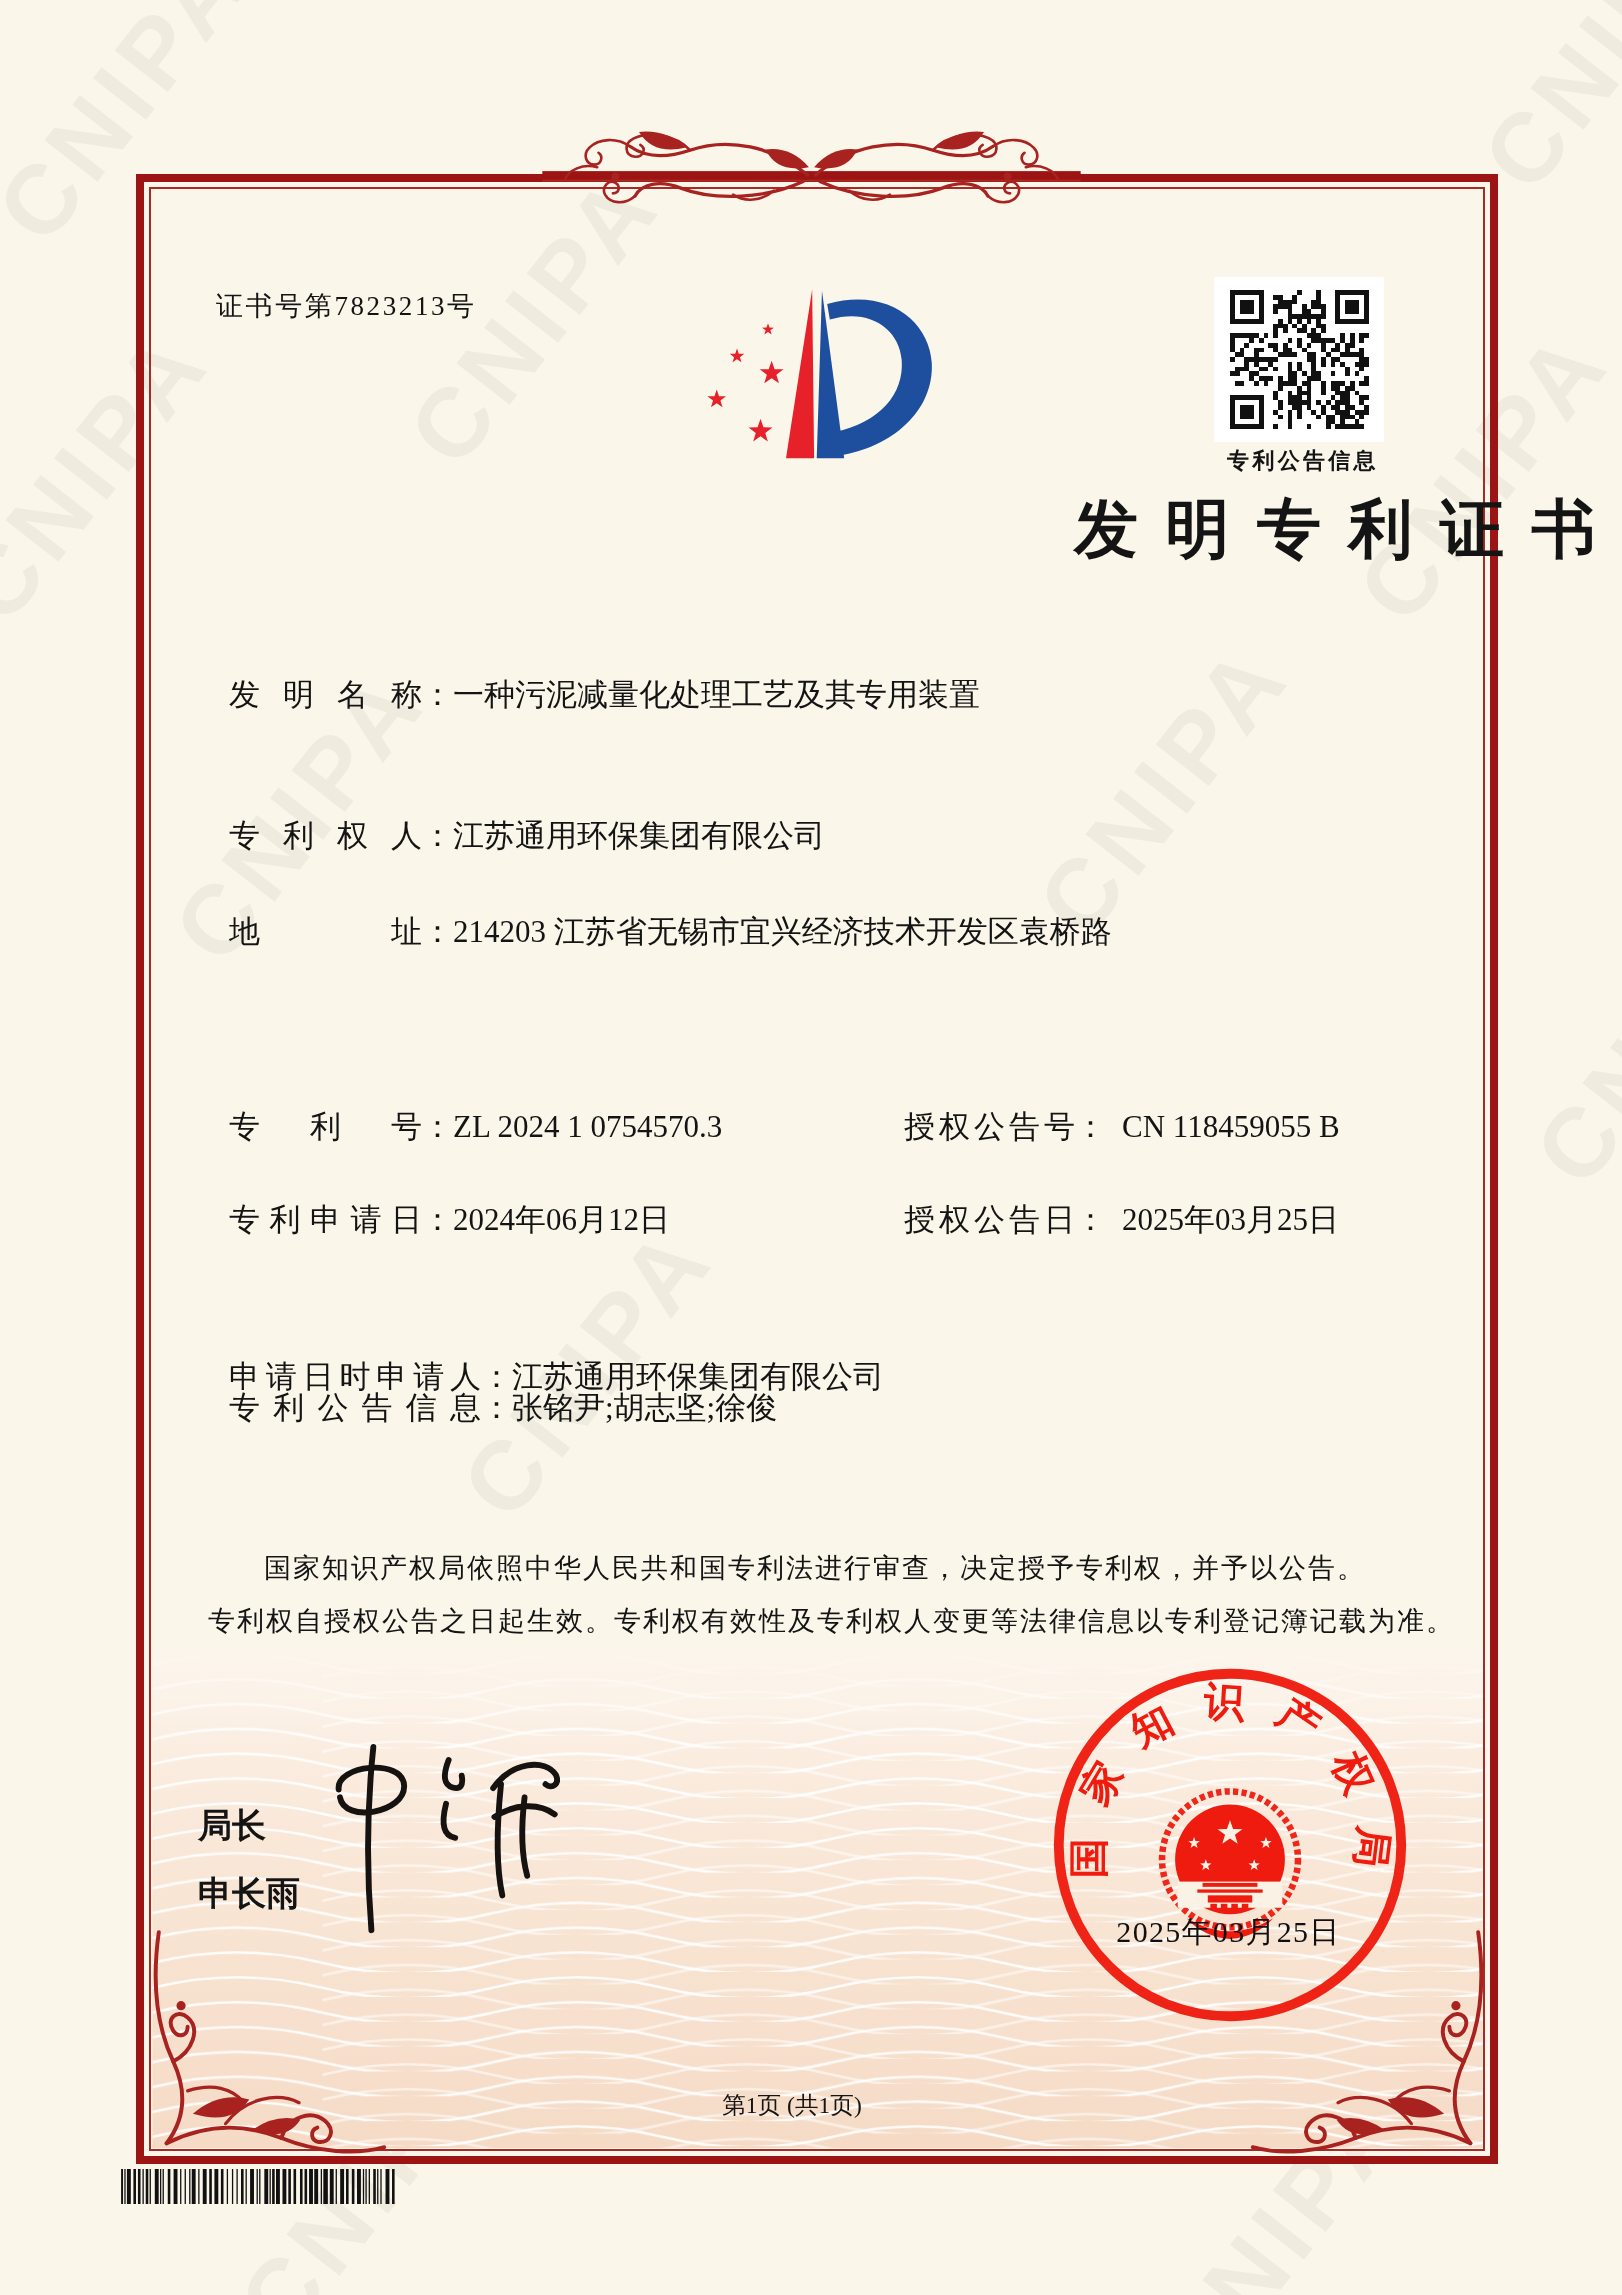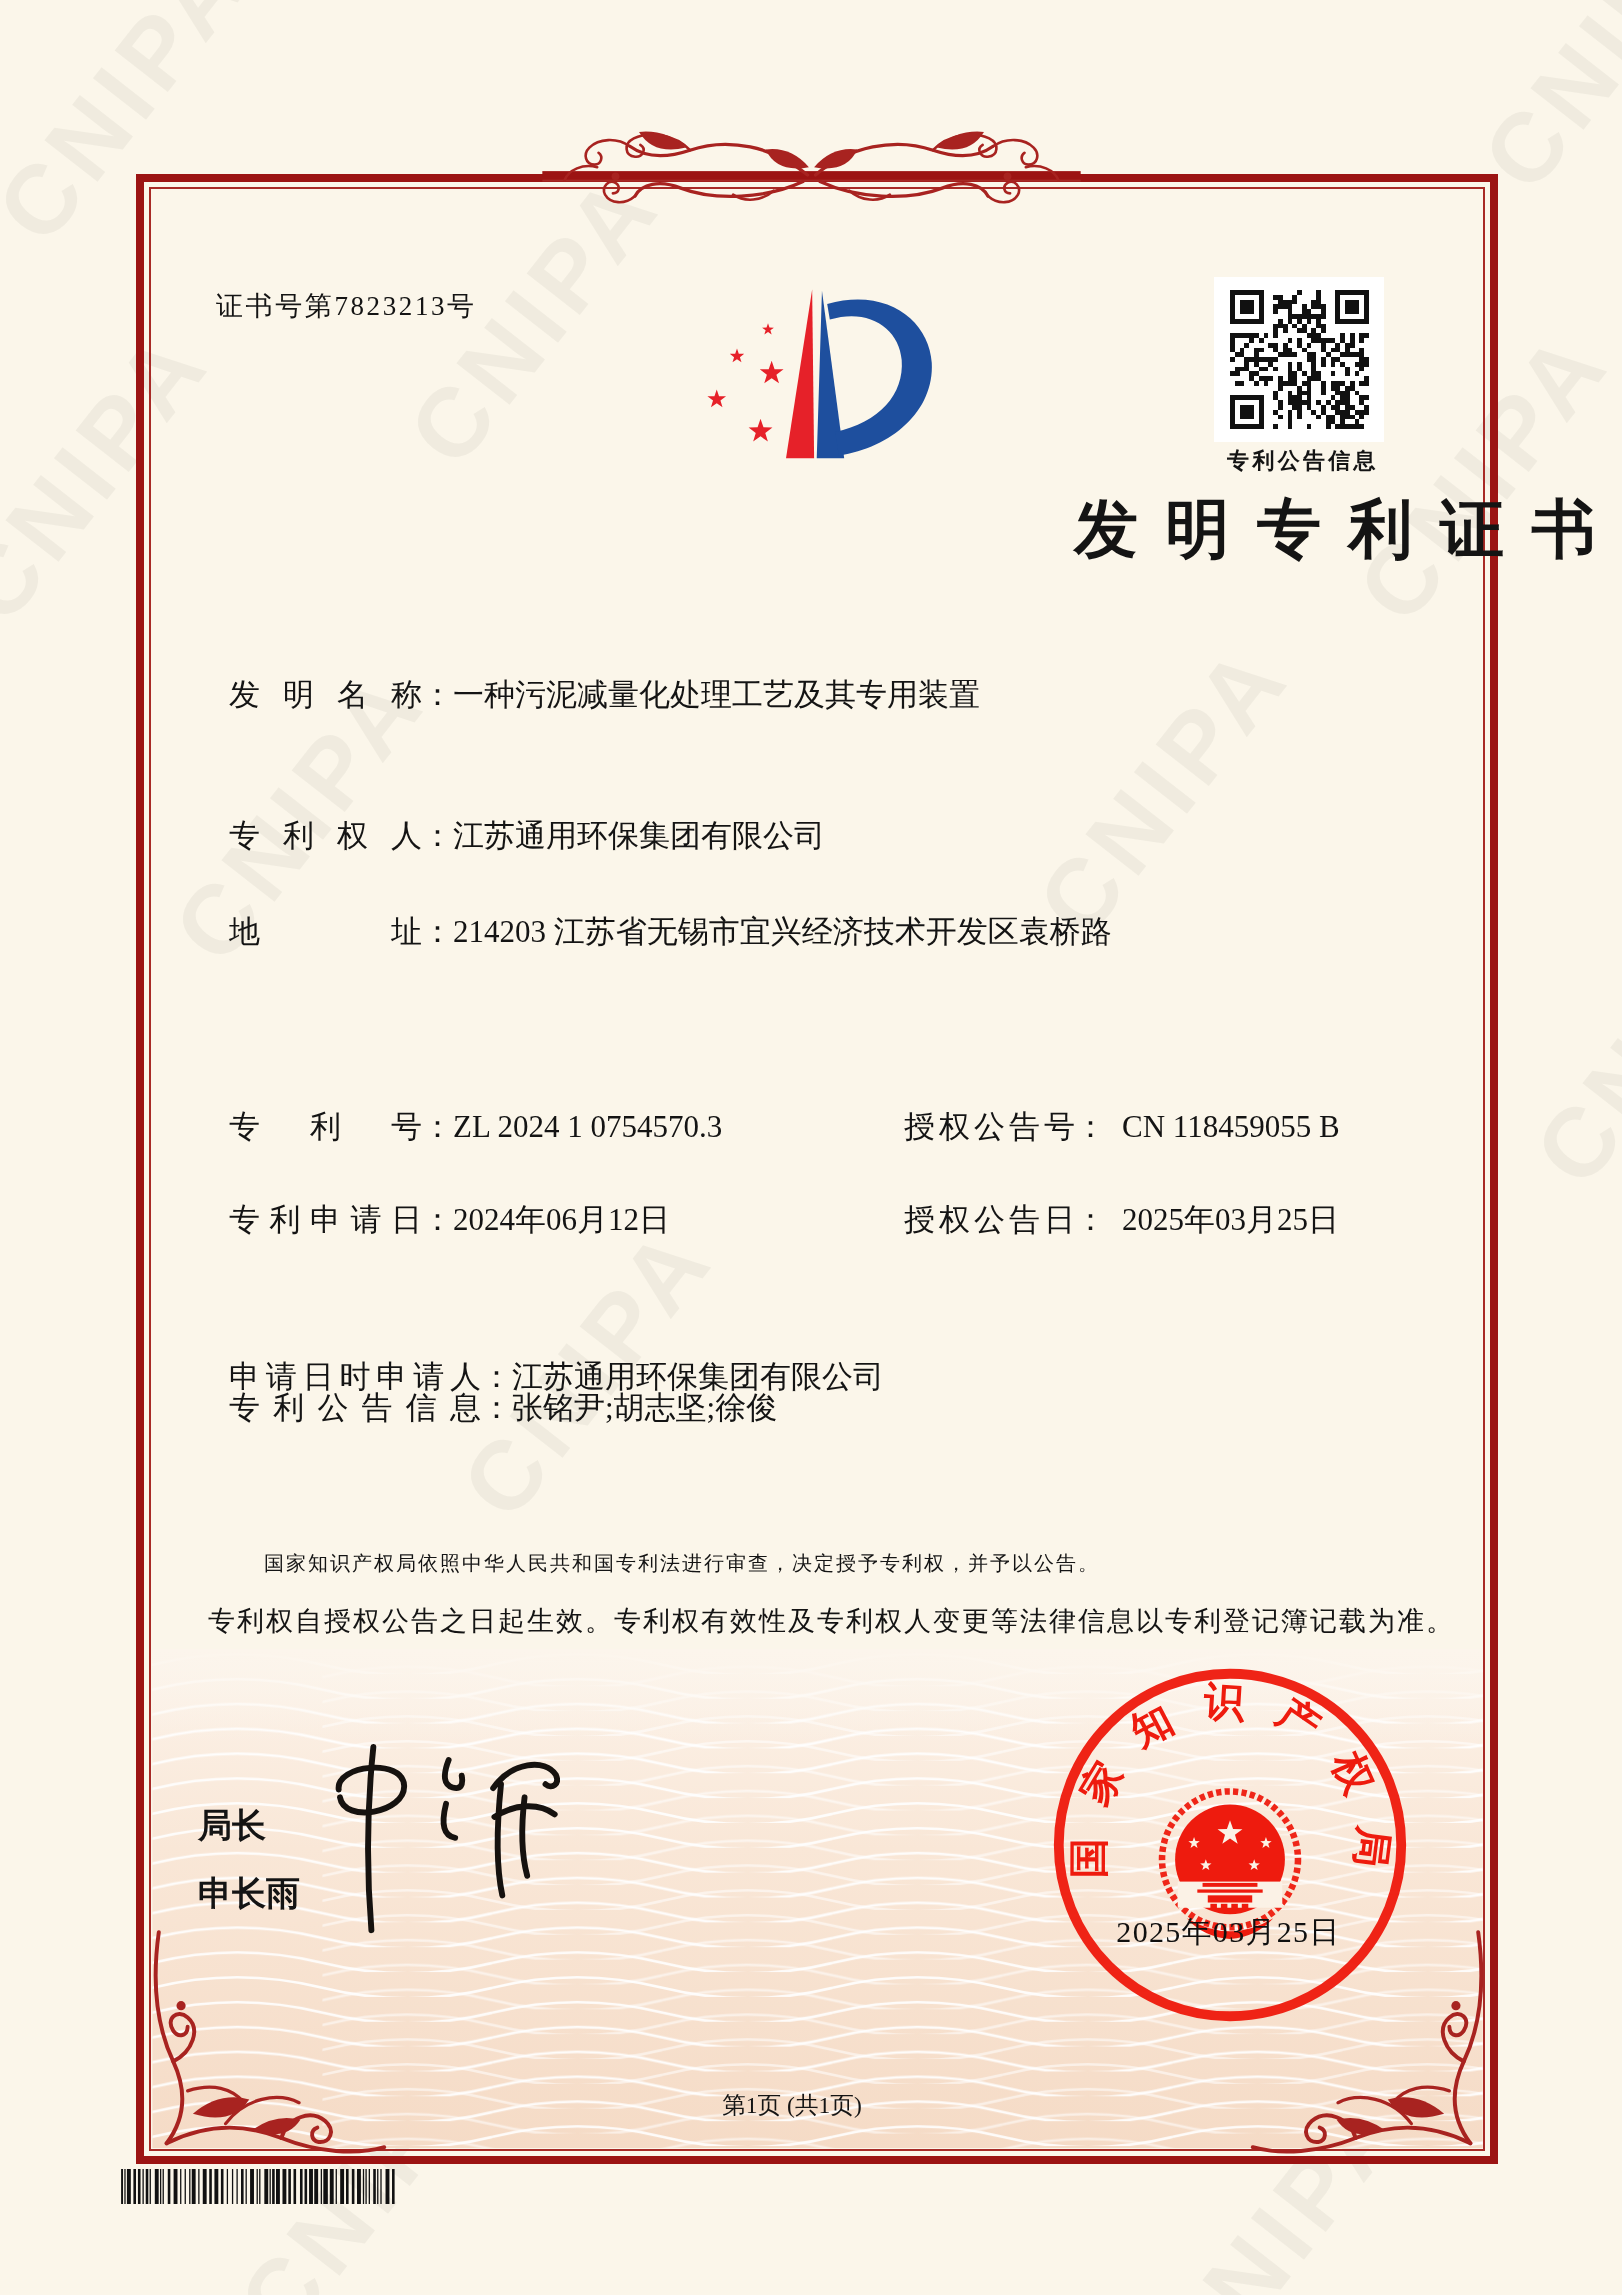--- a/index.html
+++ b/index.html
@@ -19,21 +19,21 @@
   .qrcap{position:absolute;left:1195px;top:446px;width:216px;text-align:center;font-size:22px;
          letter-spacing:3.3px;font-weight:bold;z-index:3;}
   .title{position:absolute;left:0;right:0;top:486px;text-align:right;font-size:64px;font-weight:bold;
          letter-spacing:27.5px;padding-left:27.5px;z-index:3;}
   .row{position:absolute;font-size:31px;white-space:nowrap;z-index:3;}
   .lab{display:inline-block;text-align:justify;text-align-last:justify;vertical-align:bottom;}
   .labL{width:193px;}
   .lab7{width:252px;}
   .labR{width:171px;}
   .valR{margin-left:16px;}
-  .st1{position:absolute;left:264px;top:1550px;font-size:20px;letter-spacing:2px;z-index:3;text-align:right;}
+  .st1{position:absolute;left:264px;top:1550px;font-size:27px;letter-spacing:2px;z-index:3;text-align:right;}
   .st2{position:absolute;left:208px;top:1603px;font-size:27px;letter-spacing:2px;z-index:3;}
   .waves{position:absolute;left:152px;top:1649px;width:1331px;height:499px;z-index:1;overflow:hidden;}
   .corner{position:absolute;z-index:2;}
   .dir-title{position:absolute;left:198px;top:1803px;font-size:34px;font-weight:bold;
              font-family:"Liberation Sans","DejaVu Sans",sans-serif;z-index:3;text-align:right;}
   .dir-name{position:absolute;left:198px;top:1871px;font-size:34px;font-weight:bold;
             font-family:"Liberation Sans","DejaVu Sans",sans-serif;z-index:3;}
   .sig{position:absolute;left:298px;top:1724px;z-index:3;}
   .seal{position:absolute;left:1047px;top:1662px;z-index:3;}
   .sealdate{position:absolute;left:1078px;top:1912px;width:301px;text-align:center;font-size:30px;

